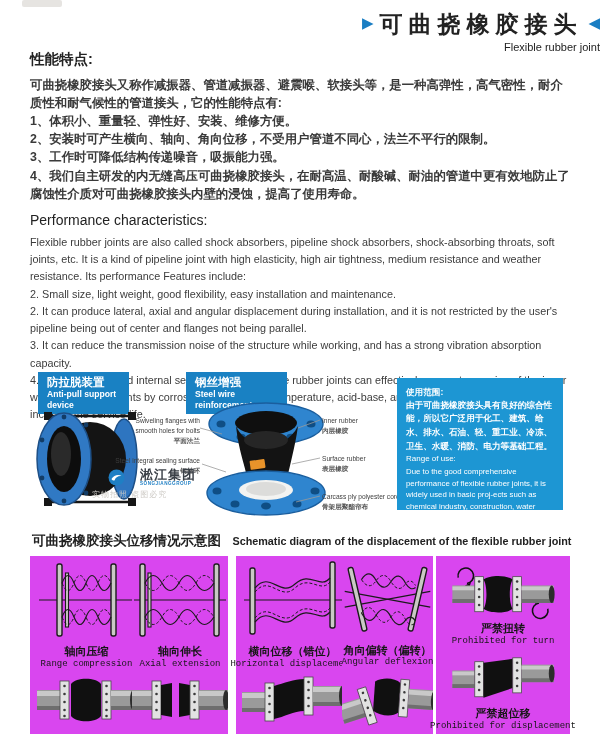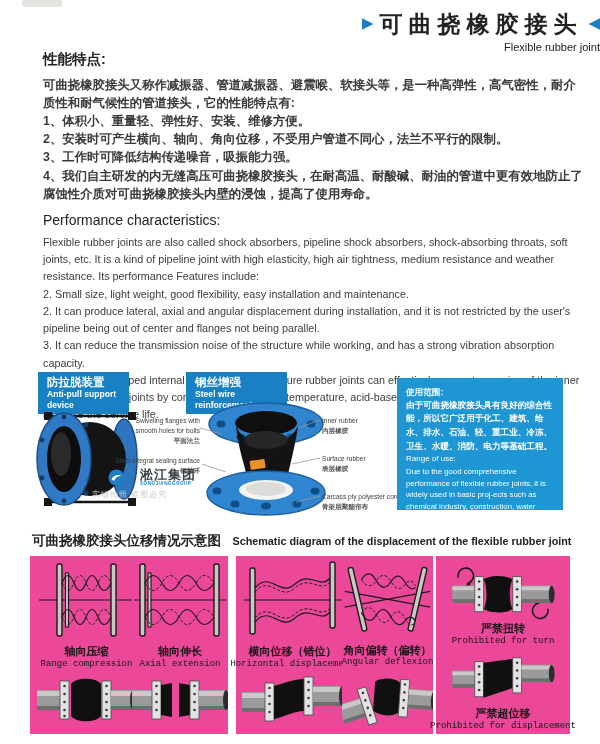--- a/index.html
+++ b/index.html
@@ -12,21 +12,21 @@
             background:#d9d6d1; opacity:.65; border-radius:2px; }
 
   
   .title-row { position:absolute; top:9px; left:0; width:100%; text-align:right; }
   .title-line { white-space:nowrap; }
   .tri { color:#1a7ec3; font-size:15px; vertical-align:4px; }
   .title-cn { font-size:23px; font-weight:bold; color:#222; letter-spacing:6px; margin:0 6px; }
   .subtitle { font-size:11px; font-weight:normal; color:#222; margin-top:1px; }
 
   
-  .textblock { position:absolute; left:43px; top:50px; width:543px; }
+  .textblock { position:absolute; left:30px; top:50px; width:543px; }
   .h-cn { font-size:14.5px; font-weight:bold; color:#222; margin-bottom:7px; }
   .cn-body { font-size:12.4px; font-weight:600; color:#3a3a3a; line-height:1.46; }
   .cn-body div { margin:0; }
   .h-en { font-size:14px; font-weight:normal; color:#222; margin:9px 0 6px 0; }
   .en-body { font-size:10.8px; color:#3c3c3c; line-height:1.6; }
 
   
   .gallery { position:absolute; left:0; top:368px; width:600px; height:160px; }
   .blue-tag { position:absolute; background:#1981c3; color:#fff; padding:3px 9px 4px 9px; }
   .blue-tag .cn { font-size:11.5px; font-weight:bold; line-height:1.25; }
@@ -59,21 +59,21 @@
   .range-box .rb-cn { font-size:8.6px; font-weight:bold; line-height:1.58; }
   .range-box .rh-en { font-size:8px; line-height:1.6; }
   .range-box .rb-en { font-size:7.8px; line-height:1.5; }
 
   
   .diag-heading { position:absolute; left:32px; top:531px; width:560px; white-space:nowrap; }
   .dh-cn { font-size:13.5px; font-weight:bold; color:#222; }
   .dh-en { font-size:10.8px; font-weight:bold; color:#222; margin-left:7px; }
 
   .panels { position:absolute; left:0; top:556px; width:600px; height:178px; }
-  .panel { position:absolute; top:0; height:178px; background:#ec4899;
+  .panel { position:absolute; top:0; height:178px; background:#d946ef;
            display:flex; flex-direction:column; align-items:center; }
   .p1 { left:30px;  width:113px; }
   .p2 { left:132px; width:96px; }
   .p3 { left:236px; width:113px; }
   .p4 { left:342px; width:91px; }
   .p5 { left:436px; width:134px; }
   .panel-label { text-align:center; margin-top:1px; }
   .pl-cn { font-size:11px; font-weight:bold; color:#161616; line-height:1.25; white-space:nowrap; }
   .pl-en { font-family:"Liberation Mono", monospace; font-size:9px; color:#161616;
            line-height:1.2; white-space:nowrap; }

